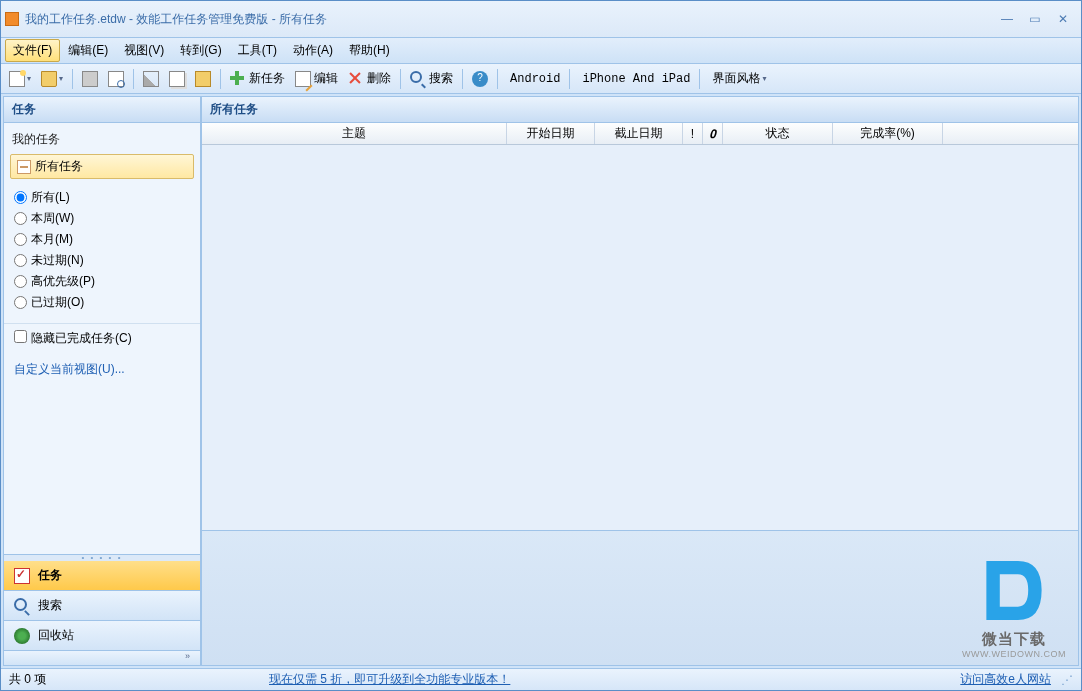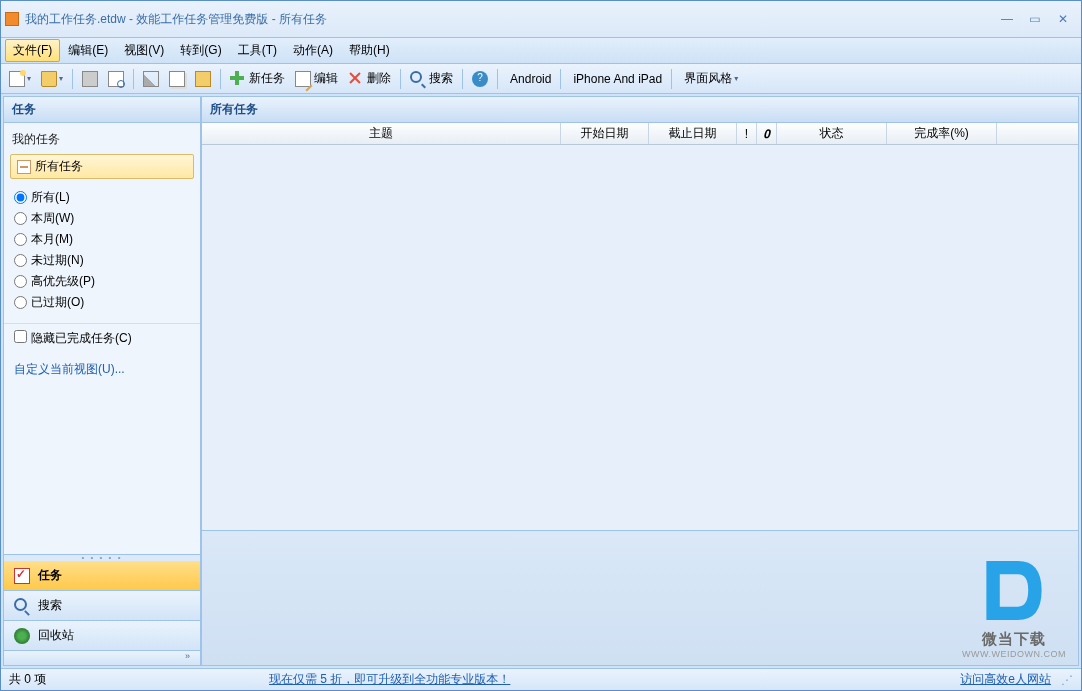--- a/index.html
+++ b/index.html
@@ -14,21 +14,21 @@
 
 
 .menubar { height: 26px; background: linear-gradient(#e2eefb, #cee2f7); border-bottom: 1px solid #9fc3e8; display: flex; align-items: center; padding: 0 4px; }
 .menubar .menu-item { padding: 20px 8px; cursor: pointer; }
 .menubar .menu-item.active { background: linear-gradient(#fff3c8, #ffe07a); border: 1px solid #c9a94a; border-radius: 2px; padding: 2px 7px; }
 
 
 .toolbar { height: 30px; background: linear-gradient(#eaf3fd, #d6e6f8); border-bottom: 1px solid #9fc3e8; display: flex; align-items: center; padding: 0 4px; gap: 2px; }
 .tool-btn { display: flex; align-items: center; padding: 2px 3px; cursor: pointer; border: 1px solid transparent; border-radius: 2px; height: 24px; }
 .tool-btn .ico { width: 16px; height: 16px; display: inline-block; }
-.tool-btn .lbl { margin-left: 3px; }
+.tool-btn .lbl { margin-left: 3px; font-family: Liberation Mono, monospace; }
 .tool-btn .drop { margin-left: 2px; font-size: 8px; color: #56688a; }
 .tool-sep { width: 1px; height: 20px; background: #9fc3e8; margin: 0 3px; }
 .ico-new { background: #fff; border: 1px solid #888; position: relative; }
 .ico-new::after { content: ''; position: absolute; right: -2px; top: -2px; width: 6px; height: 6px; background: #ffd76a; border-radius: 50%; }
 .ico-open { background: #f2cd6a; border: 1px solid #b88a2a; border-radius: 0 0 2px 2px; }
 .ico-print { background: #ccc; border: 1px solid #888; }
 .ico-preview { background: #fff; border: 1px solid #888; position: relative; }
 .ico-preview::after { content: ''; position: absolute; right: -2px; bottom: -2px; width: 6px; height: 6px; border: 1px solid #3a6ca8; border-radius: 50%; }
 .ico-cut { background: linear-gradient(45deg, #aaa 40%, transparent 40%); border: 1px solid #888; }
 .ico-copy { background: #fff; border: 1px solid #888; box-shadow: 2px 2px 0 #ddd; width: 12px; height: 14px; }
@@ -245,21 +245,21 @@
             <span>回收站</span>
           </div>
         <div class="nav-collapse">»</div>
       </div>
     </div>
 
     <div class="content">
       <div class="content-header">所有任务</div>
       <div class="table-wrap">
         <div class="table-head">
-          <div class="th" style="width:359px">主题</div>
+          <div class="th" style="width:305px">主题</div>
           <div class="th" style="width:88px">开始日期</div>
           <div class="th" style="width:88px">截止日期</div>
           <div class="th" style="width:20px">!</div>
           <div class="th" style="width:20px;font-style:italic">𝟎</div>
           <div class="th" style="width:110px">状态</div>
           <div class="th" style="width:110px">完成率(%)</div>
           <div class="th" style="flex:1;border-right:none"></div>
         </div>
         <div class="table-body"></div>
       </div>

